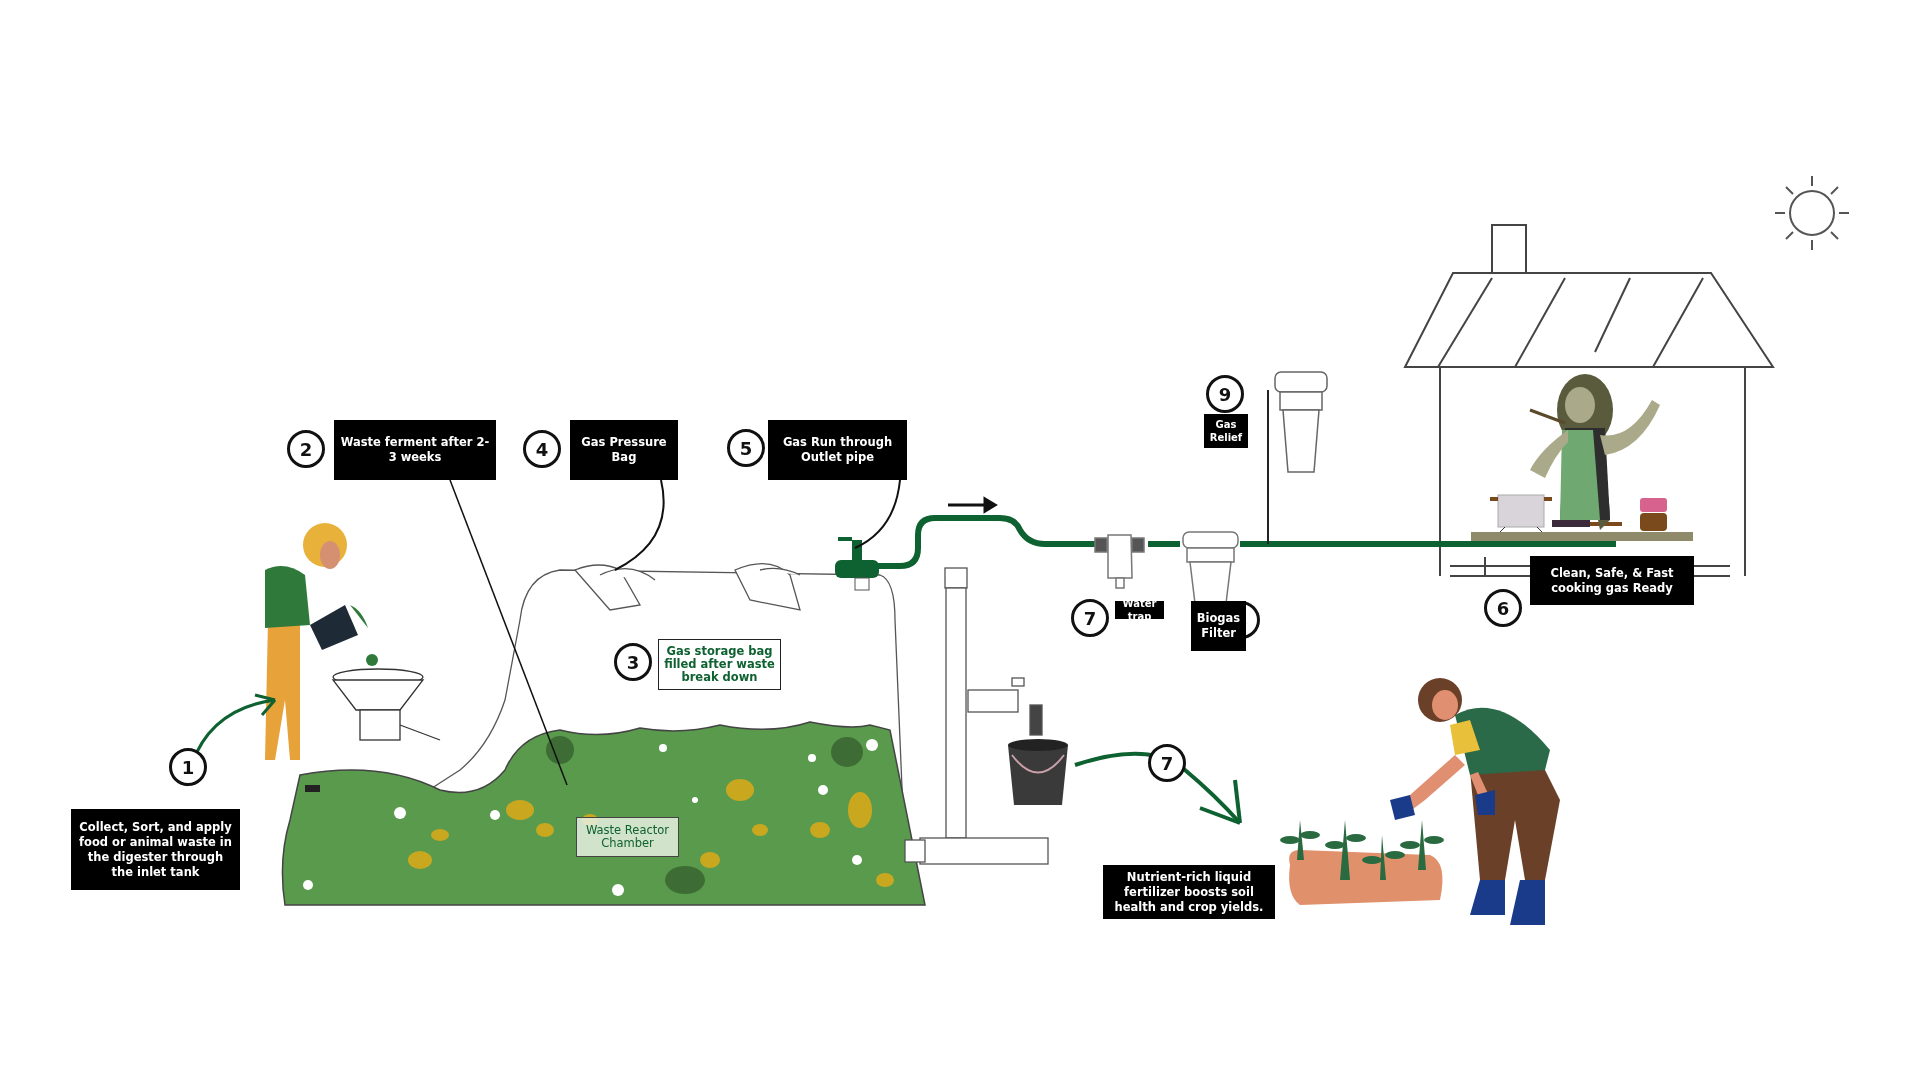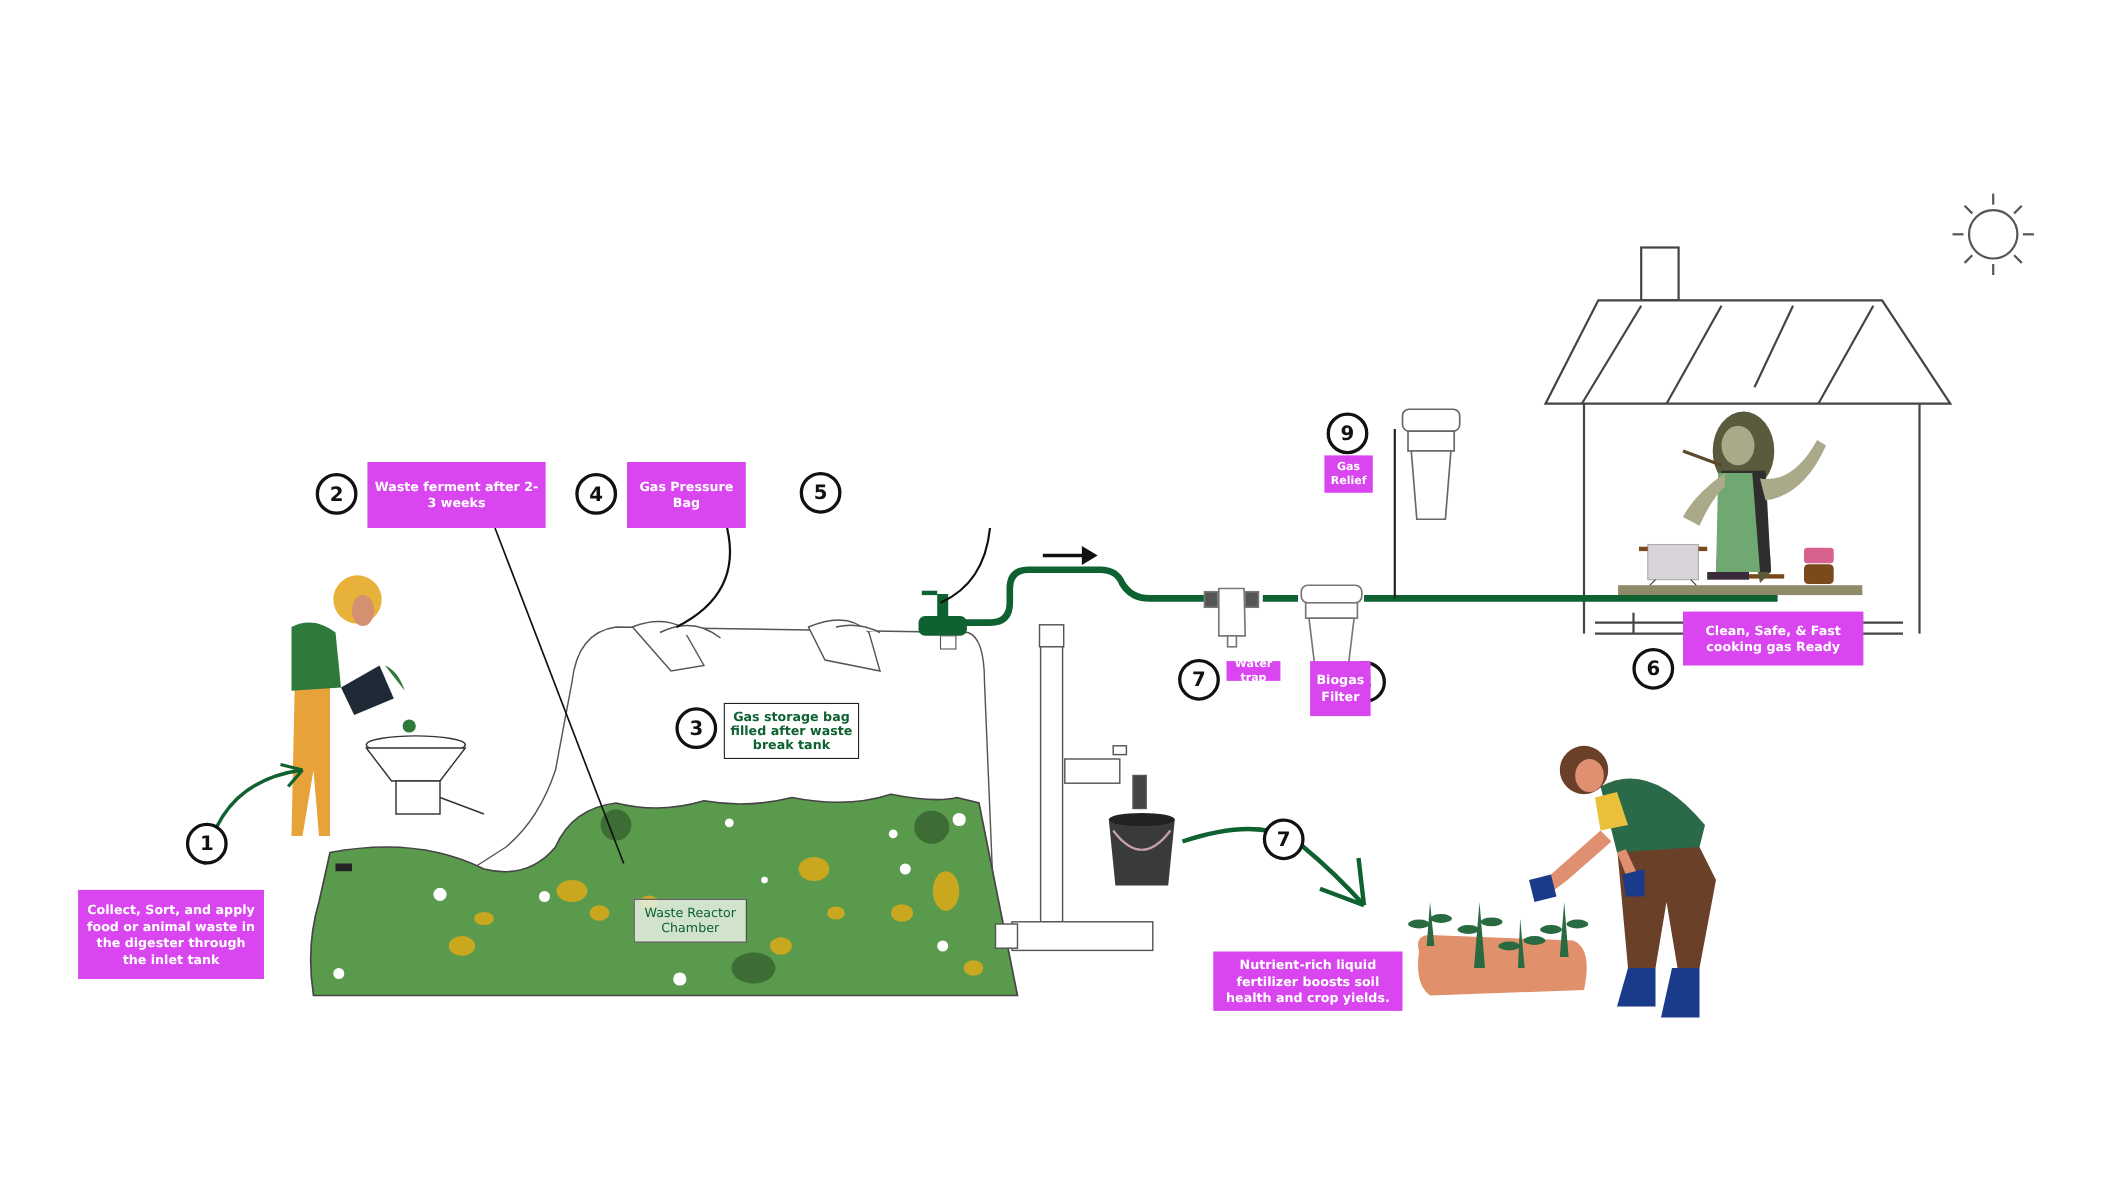--- a/index.html
+++ b/index.html
@@ -1,19 +1,19 @@
 <!DOCTYPE html>
 <html><head>
 <meta charset="utf-8">
 <style>
   html, body { margin: 0; padding: 0; background: #ffffff; }
   body { width: 1920px; height: 1080px; position: relative; overflow: hidden;
          font-family: "DejaVu Sans", "Liberation Sans", sans-serif; }
   #scene { position: absolute; left: 0; top: 0; width: 1920px; height: 1080px; }
-  .label-box { position: absolute; background: #d946ef; color: #ffffff; font-weight: bold;
+  .label-box { position: absolute; background: #000000; color: #ffffff; font-weight: bold;
                font-size: 11.5px; line-height: 15px; text-align: center; display: flex;
                align-items: center; justify-content: center; box-sizing: border-box; padding: 4px 6px;
                white-space: pre-line; }
   .label-outline { position: absolute; background: #ffffff; color: #0e6130; font-weight: bold;
                font-size: 11.5px; line-height: 13px; text-align: center; display: flex;
                align-items: center; justify-content: center; box-sizing: border-box;
                border: 1.5px solid #222; padding: 2px 4px; white-space: pre-line; }
   .label-translucent { position: absolute; background: rgba(230,240,225,0.85); color: #0e6130;
                font-weight: normal; font-size: 11.5px; line-height: 13px; text-align: center;
                display: flex; align-items: center; justify-content: center; box-sizing: border-box;
@@ -253,23 +253,24 @@
   <div class="step-circle" style="left:169px;top:748px">1</div>
   <div class="label-box" style="left:71px;top:809px;width:169px;height:81px">Collect, Sort, and apply food or animal waste in the digester through the inlet tank</div>
 
   <div class="step-circle" style="left:287px;top:430px">2</div>
   <div class="label-box" style="left:334px;top:420px;width:162px;height:60px">Waste ferment after 2-3 weeks</div>
 
   <div class="step-circle" style="left:523px;top:430px">4</div>
   <div class="label-box" style="left:570px;top:420px;width:108px;height:60px">Gas Pressure Bag</div>
 
   <div class="step-circle" style="left:727px;top:429px">5</div>
+  <div class="label-box" style="left:768px;top:420px;width:139px;height:60px">Gas Run through Outlet pipe</div>
 
   <div class="step-circle" style="left:614px;top:643px">3</div>
-  <div class="label-outline" style="left:658px;top:639px;width:123px;height:51px">Gas storage bag filled after waste break tank</div>
+  <div class="label-outline" style="left:658px;top:639px;width:123px;height:51px">Gas storage bag filled after waste break down</div>
 
   <div class="label-translucent" style="left:576px;top:817px;width:103px;height:40px">Waste Reactor Chamber</div>
 
   <div class="step-circle" style="left:1206px;top:375px">9</div>
   <div class="label-box small" style="left:1204px;top:414px;width:44px;height:34px;padding:2px">Gas Relief</div>
 
   <div class="step-circle" style="left:1071px;top:599px">7</div>
   <div class="label-box small" style="left:1115px;top:601px;width:49px;height:18px;padding:2px">Water trap</div>
 
   <div class="step-circle" style="left:1222px;top:601px">8</div>

